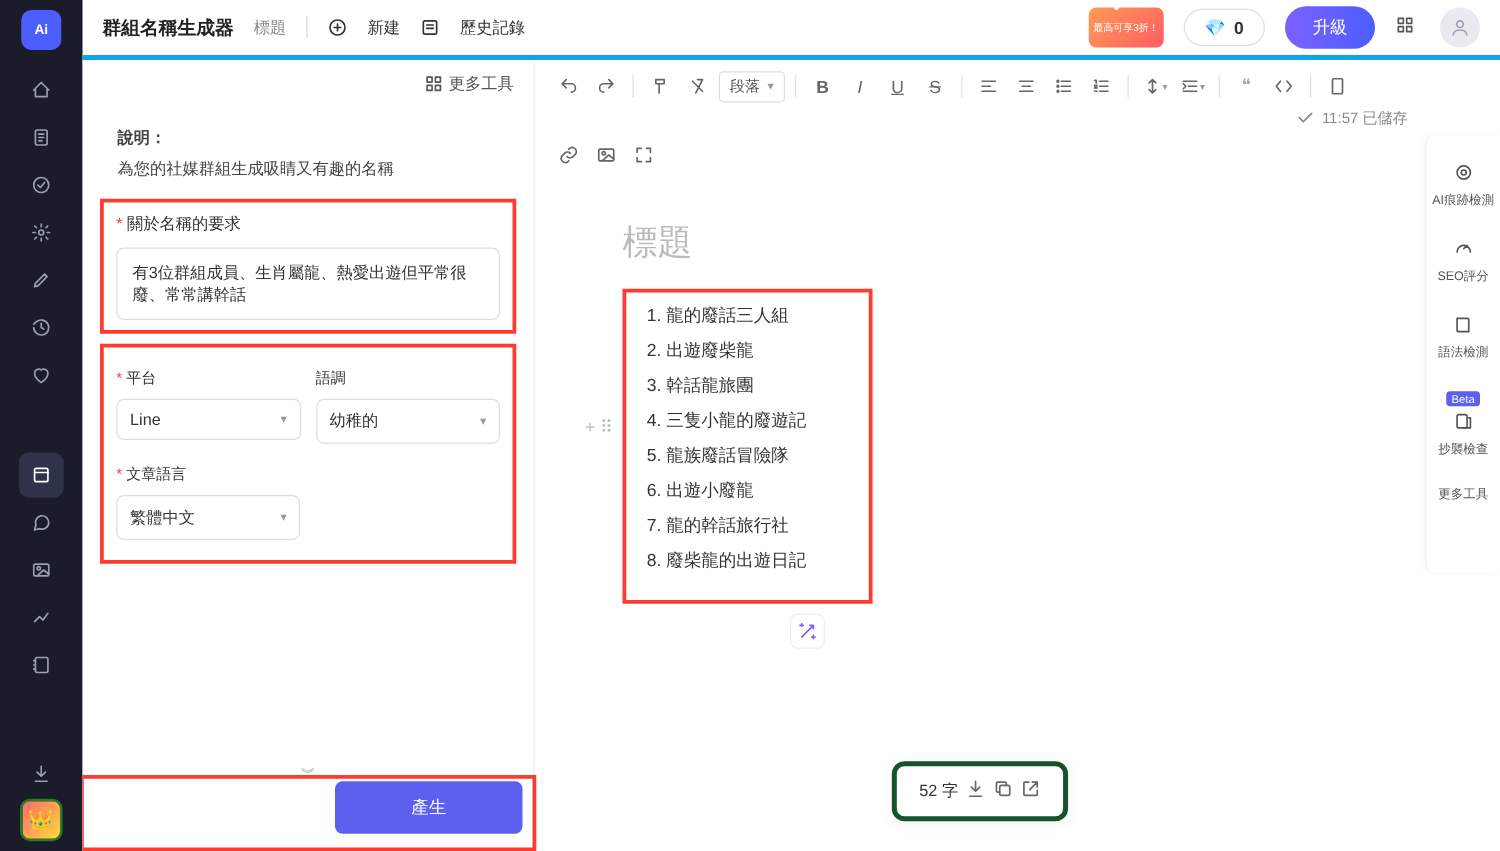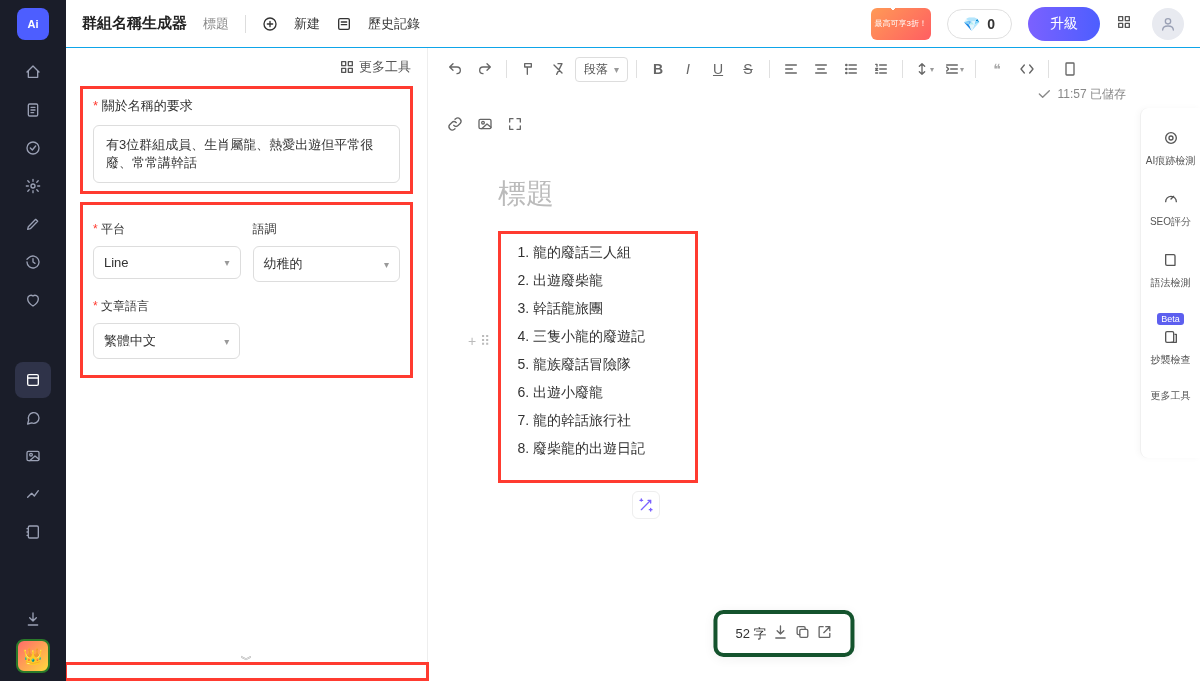--- a/index.html
+++ b/index.html
@@ -8,21 +8,21 @@
 
 .rail { width: 66px; background: #1a1d29; display: flex; flex-direction: column; align-items: center; padding-top: 8px; gap: 2px; }
 .rail-logo { width: 32px; height: 32px; background: #4d5eff; border-radius: 8px; display: flex; align-items: center; justify-content: center; color: #fff; font-size: 11px; font-weight: bold; margin-bottom: 12px; }
 .rail-icon { width: 36px; height: 36px; display: flex; align-items: center; justify-content: center; color: #9aa0b4; border-radius: 8px; cursor: pointer; }
 .rail-icon.active { background: #2f3349; color: #fff; }
 .rail-spacer { flex: 1; }
 .rail-crown { width: 34px; height: 34px; background: linear-gradient(135deg,#ff6b6b,#ffd93d); border-radius: 8px; display: flex; align-items: center; justify-content: center; font-size: 16px; margin-bottom: 8px; border:2px solid #2a7a2a; }
 
 
 .main { flex: 1; display: flex; flex-direction: column; }
-.topbar { height: 48px; display: flex; align-items: center; padding: 0 16px; gap: 16px; border-bottom: 1px solid #0ea5e9; }
+.topbar { height: 48px; display: flex; align-items: center; padding: 0 16px; gap: 16px; border-bottom: 4px solid #0ea5e9; }
 .topbar-title { font-size: 15px; font-weight: 600; color: #222; }
 .topbar-sub { font-size: 13px; color: #888; }
 .topbar-divider { width: 1px; height: 18px; background: #ddd; }
 .topbar-btn { display: flex; align-items: center; gap: 16px; font-size: 13px; color: #333; cursor: pointer; }
 .topbar-spacer { flex: 1; }
 .promo-badge { width: 60px; height: 32px; background: linear-gradient(135deg,#ff9a56,#ff5e62); border-radius: 6px; display:flex; align-items:center; justify-content:center; font-size:8px; color:#fff; position: relative; }
 .promo-badge::after{content:"";position:absolute;top:-8px;left:10px;width:24px;height:16px;background:radial-gradient(circle,#fff 2px,transparent 2px);}
 .diamond-pill { display: flex; align-items: center; gap: 6px; padding: 6px 16px; border: 1px solid #e0e0e0; border-radius: 20px; font-size: 14px; font-weight: 600; color: #333; }
 .diamond-pill .gem { color: #4da6ff; }
 .upgrade-btn { padding: 8px 22px; background: linear-gradient(90deg,#7b61ff,#4d5eff); color: #fff; border-radius: 20px; font-size: 14px; font-weight: 500; cursor: pointer; }
@@ -215,20 +215,24 @@
           <svg viewBox="0 0 24 24">
               <rect x="4" y="4" width="6" height="6"></rect>
               <rect x="14" y="4" width="6" height="6"></rect>
               <rect x="4" y="14" width="6" height="6"></rect>
               <rect x="14" y="14" width="6" height="6"></rect>
             </svg>
           <span>更多工具</span>
         </span>
       </div>
       <div class="lp-body">
+        <div class="desc-box">
+          <div class="desc-label">說明：</div>
+          <div>為您的社媒群組生成吸睛又有趣的名稱</div>
+        </div>
         <div class="hl-box">
           <div class="req-label">關於名稱的要求</div>
           <div class="req-input">有3位群組成員、生肖屬龍、熱愛出遊但平常很廢、常常講幹話</div>
         </div>
         <div class="hl-box" style="margin-top:6px;">
           <div class="form-row">
             <div class="form-col">
               <label class="form-label req">平台</label>
               <div class="select">
                 <span>Line</span>
@@ -251,20 +255,21 @@
                 <span class="chev">▾</span>
               </div>
             </div>
           </div>
         </div>
 
       </div>
       <div class="lp-footer">
         <span class="collapse-chev">︾</span>
         <div class="lp-footer-hl"></div>
+        <div class="gen-btn">產生</div>
       </div>
     </div>
 
     <div class="editor">
       <div class="toolbar">
         <span class="tb-btn">
             <svg viewBox="0 0 24 24">
               <path d="M9 14L4 9l5-5M4 9h11a5 5 0 0 1 0 10"></path>
             </svg>
           </span>

